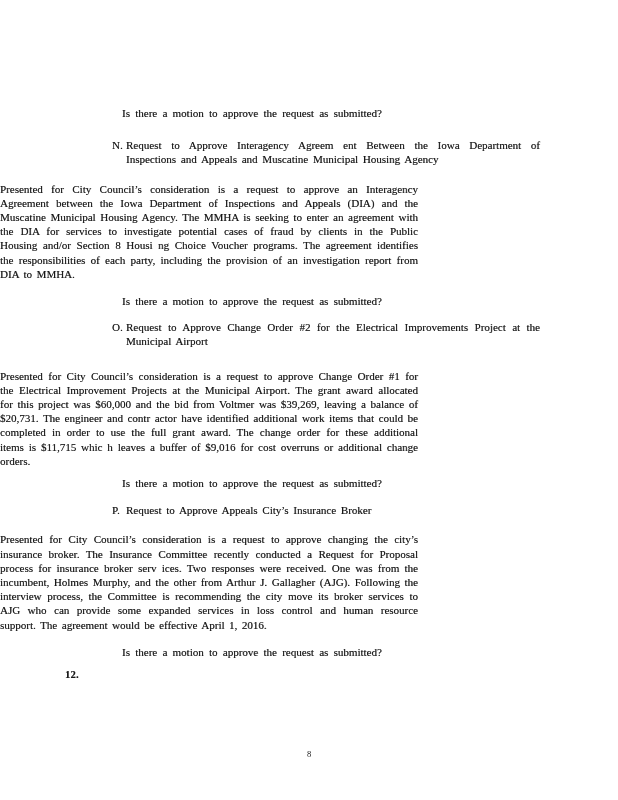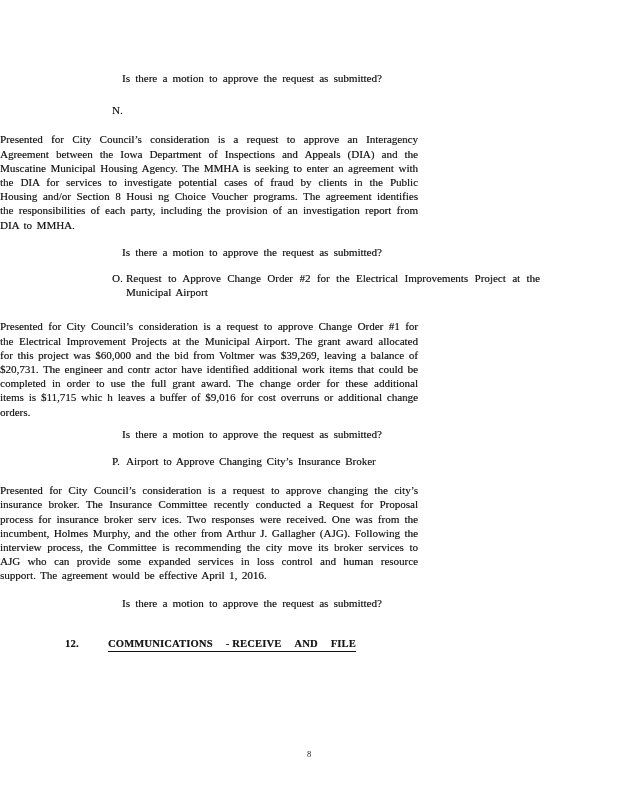--- a/index.html
+++ b/index.html
@@ -13,21 +13,21 @@
     height: 800px;
     background: #ffffff;
     font-family: "Liberation Serif", serif;
     font-size: 11px;
     line-height: 14.2px;
     color: #171717;
     overflow: hidden;
     text-shadow: 0.3px 0 0 rgba(0,0,0,0.5);
   }
   .content {
-    padding-top: 71px;
+    padding-top: 106px;
   }
   .motion {
     margin-left: 122px;
     width: 420px;
     word-spacing: 2.5px;
   }
   .motion.m2 { margin-top: 13px; }
   .motion.m3 { margin-top: 8px; }
   .motion.m4 { margin-top: 13px; }
   .sec-head {
@@ -50,21 +50,21 @@
     width: 418px;
     text-align: justify;
     word-spacing: 1.8px;
   }
   .para.p1 { margin-top: 15px; }
   .para.p2 { margin-top: 20px; }
   .para.p3 { margin-top: 15px; }
   .comm-row {
     display: flex;
     margin-left: 65px;
-    margin-top: 27px;
+    margin-top: 9px;
     font-weight: bold;
     font-size: 10.5px;
     letter-spacing: 0.2px;
     line-height: 13px;
   }
   .comm-num {
     flex: none;
     width: 43px;
   }
   .comm-title {
@@ -87,47 +87,42 @@
 </head>
 <body>
 
 <div class="page">
   <div class="content">
 
     <div class="motion m1">Is there a motion to approve the request as submitted?</div>
 
     <div class="sec-head n1">
       <span class="sec-letter">N.</span>
+      <span class="sec-title">Request to Approve Interagency Agreem ent Between the Iowa Department of Inspections and Appeals and Muscatine Municipal Housing Agency</span>
     </div>
     <div class="para p1">Presented for City Council’s consideration is a request to approve an Interagency Agreement between the Iowa Department of Inspections and Appeals (DIA) and the Muscatine Municipal Housing Agency. The MMHA is seeking to enter an agreement with the DIA for services to investigate potential cases of fraud by clients in the Public Housing and/or Section 8 Housi ng Choice Voucher programs. The agreement identifies the responsibilities of each party, including the provision of an investigation report from DIA to MMHA.</div>
 
     <div class="motion m2">Is there a motion to approve the request as submitted?</div>
 
     <div class="sec-head n2">
       <span class="sec-letter">O.</span>
       <span class="sec-title">Request to Approve Change Order #2 for the Electrical Improvements Project at the Municipal Airport</span>
     </div>
     <div class="para p2">Presented for City Council’s consideration is a request to approve Change Order #1 for the Electrical Improvement Projects at the Municipal Airport. The grant award allocated for this project was $60,000 and the bid from Voltmer was $39,269, leaving a balance of $20,731. The engineer and contr actor have identified additional work items that could be completed in order to use the full grant award. The change order for these additional items is $11,715 whic h leaves a buffer of $9,016 for cost overruns or additional change orders.</div>
 
     <div class="motion m3">Is there a motion to approve the request as submitted?</div>
 
     <div class="sec-head n3">
       <span class="sec-letter">P.</span>
-      <span class="sec-title">Airport to Approve Changing City’s Insurance Broker</span>
+      <span class="sec-title">Request to Approve Appeals City’s Insurance Broker</span>
     </div>
     <div class="para p3">Presented for City Council’s consideration is a request to approve changing the city’s insurance broker. The Insurance Committee recently conducted a Request for Proposal process for insurance broker serv ices. Two responses were received. One was from the incumbent, Holmes Murphy, and the other from Arthur J. Gallagher (AJG). Following the interview process, the Committee is recommending the city move its broker services to AJG who can provide some expanded services in loss control and human resource support. The agreement would be effective April 1, 2016.</div>
 
     <div class="motion m4">Is there a motion to approve the request as submitted?</div>
 
     <div class="comm-row">
       <span class="comm-num">12.</span>
-      <span class="comm-title">
-        <span>COMMUNICATIONS</span>
-        <span>- RECEIVE</span>
-        <span>AND</span>
-        <span>FILE</span>
-      </span>
     </div>
 
   </div>
 
   <div class="page-num">8</div>
 </div>
 
 </body></html>

